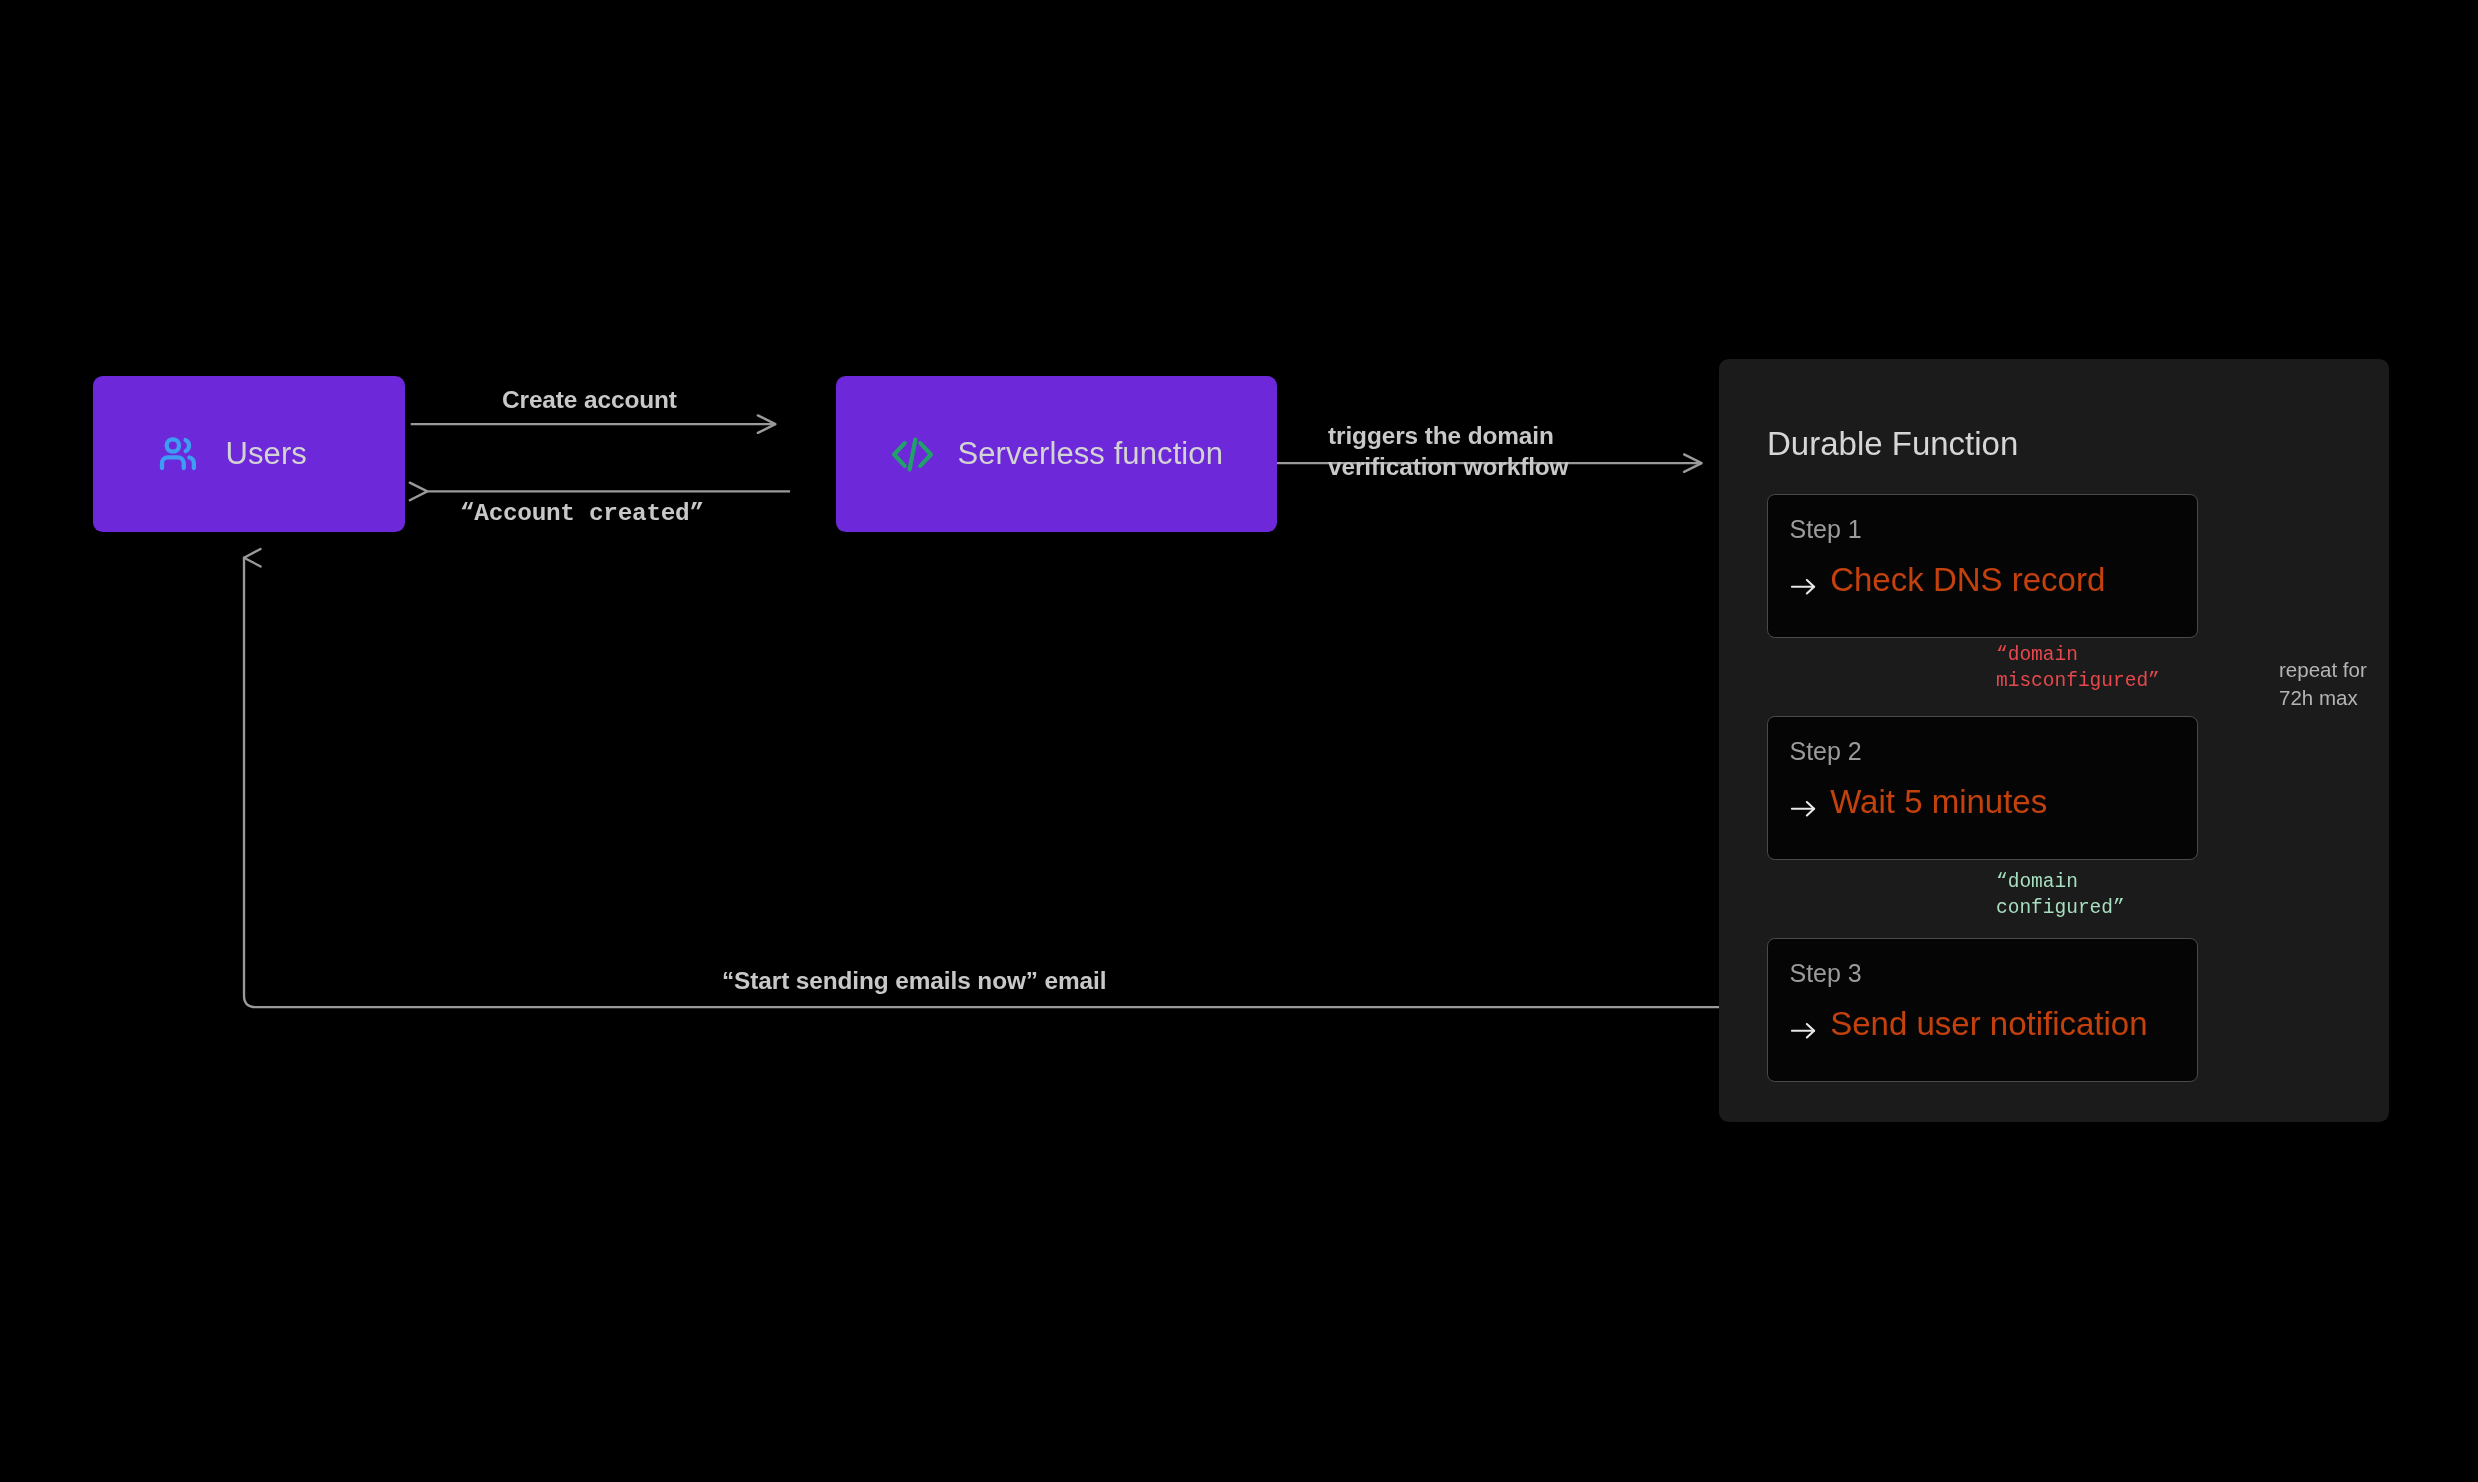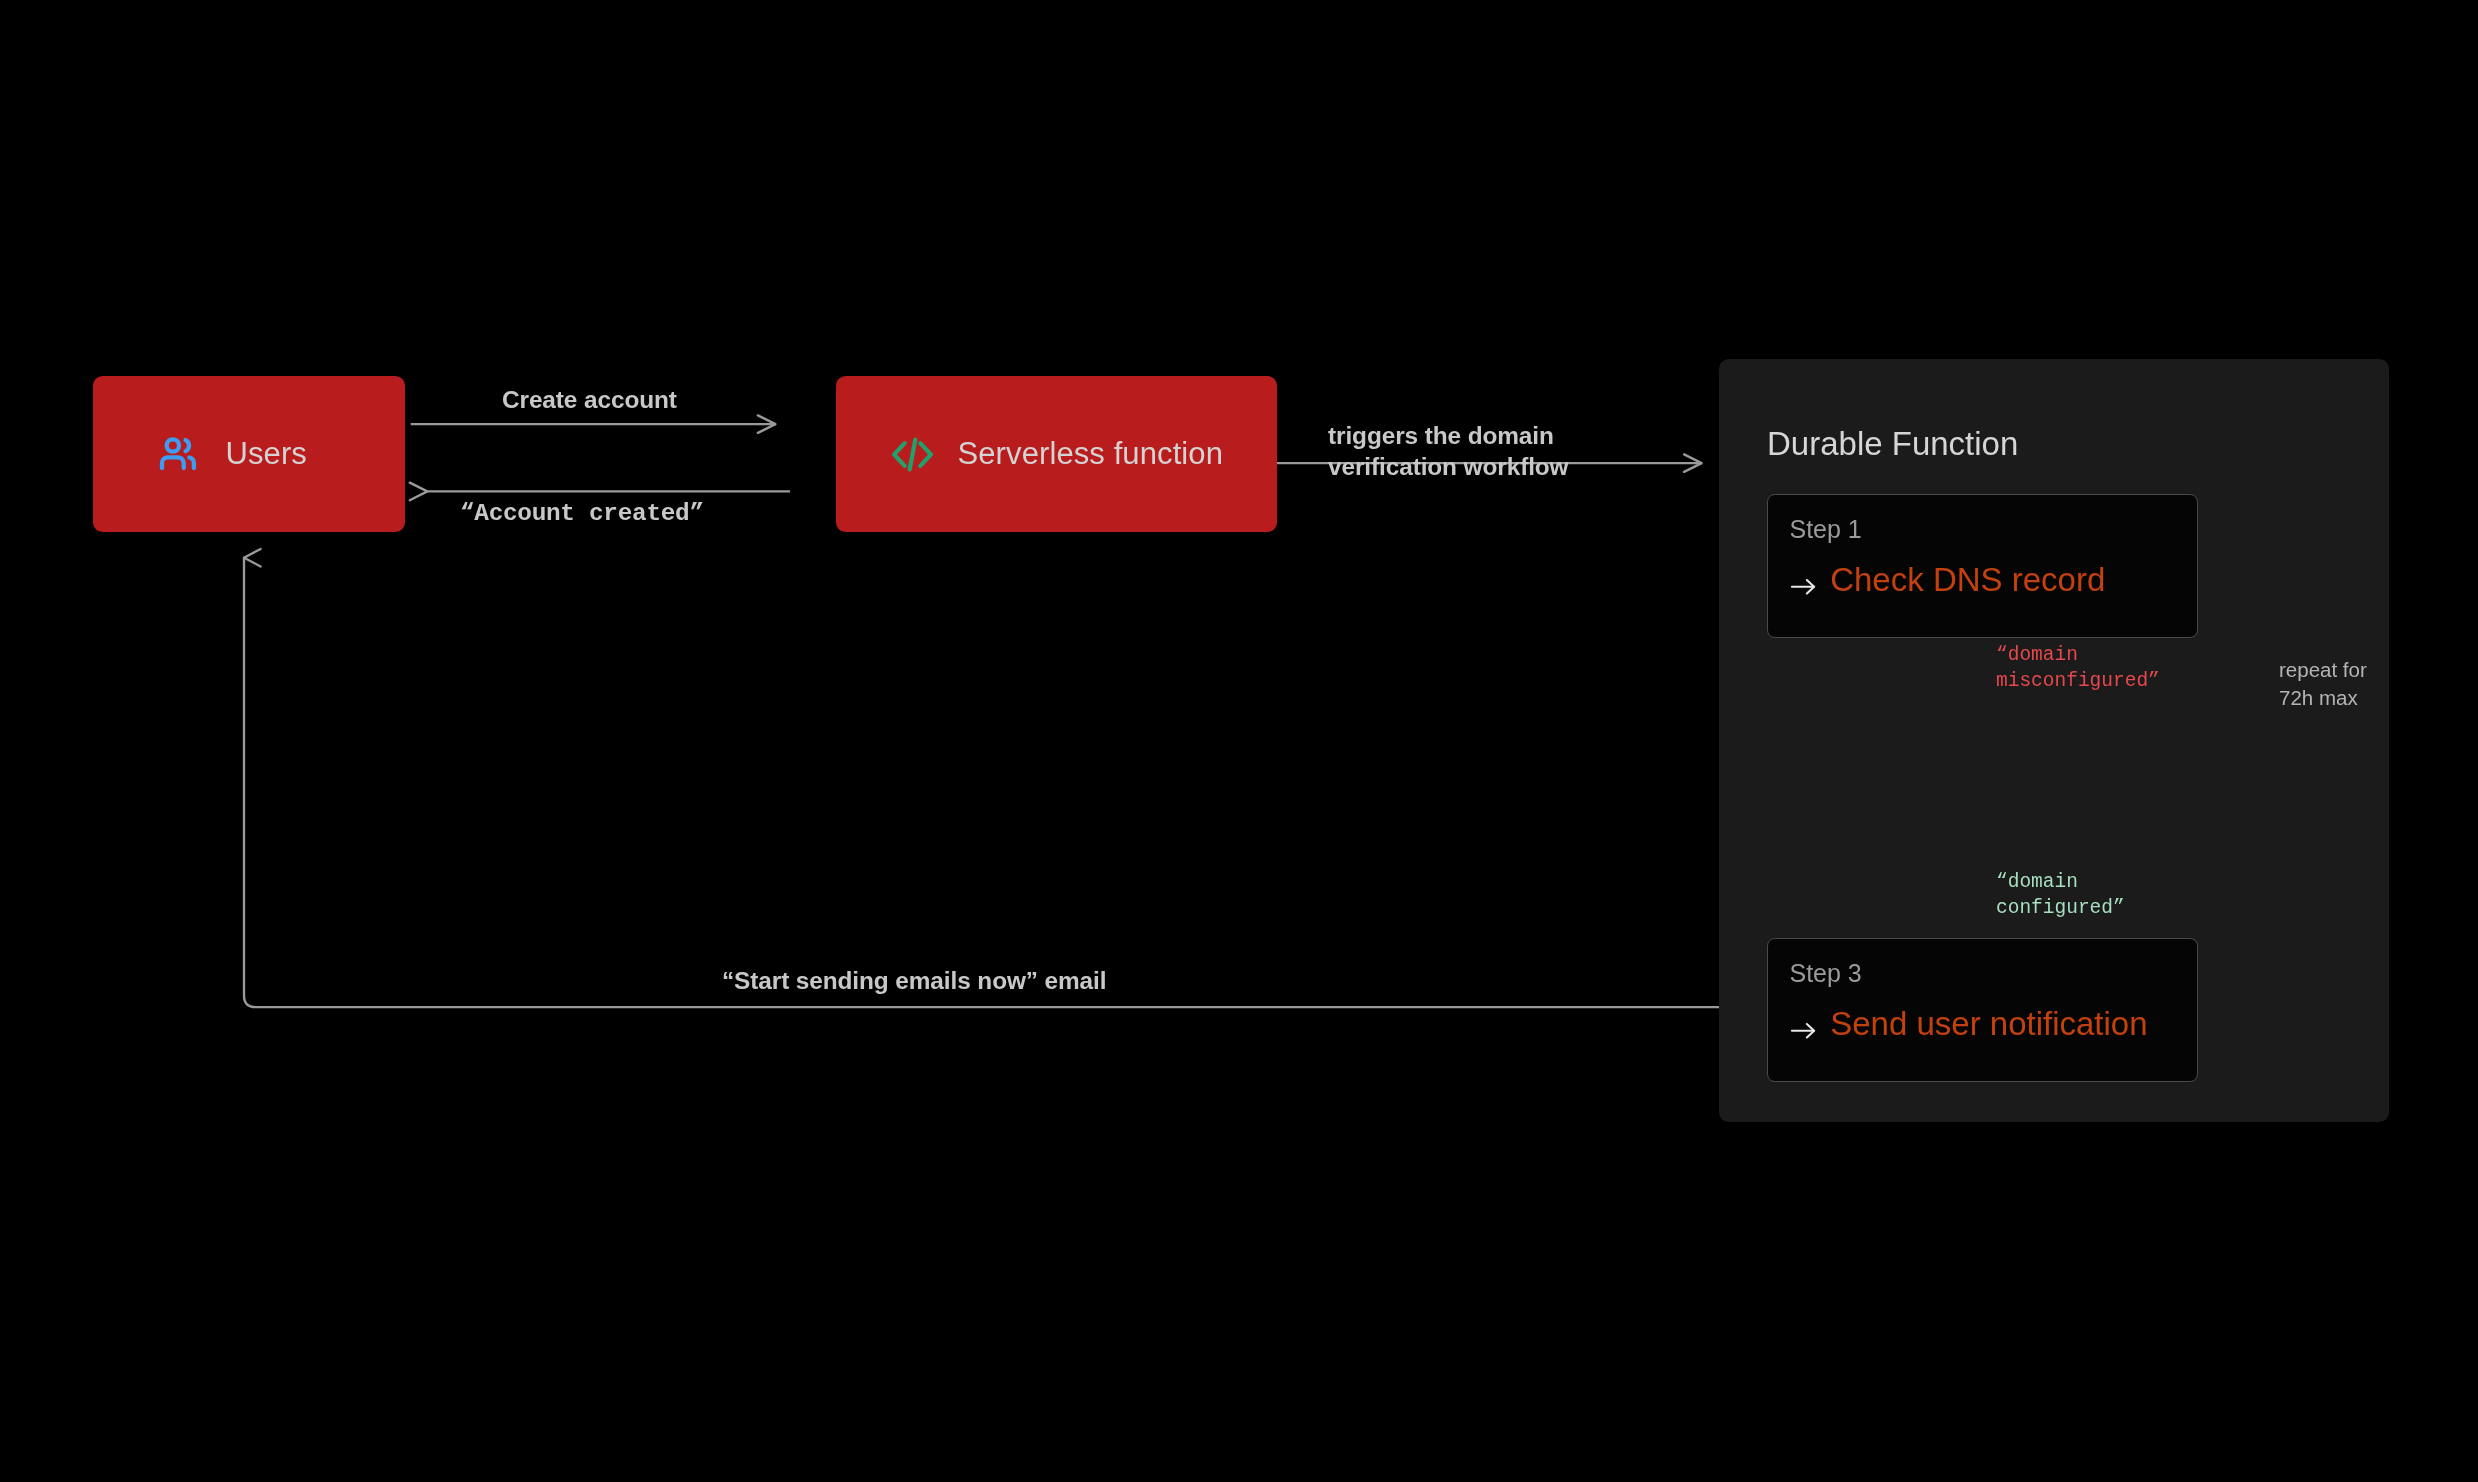--- a/index.html
+++ b/index.html
@@ -26,21 +26,21 @@
     left: 0;
     top: 0;
     width: 2478px;
     height: 1482px;
     pointer-events: none;
   }
 
   
   .node-box {
     position: absolute;
-    background: #b91c1c;
+    background: #6d28d9;
     border-radius: 9.8px;
     display: flex;
     align-items: center;
     box-sizing: border-box;
   }
   #users-node {
     left: 93px;
     top: 376px;
     width: 312px;
     height: 156px;
@@ -231,20 +231,32 @@
         <span class="step-arrow">
           <svg width="27" height="19.5" viewBox="0 0 28 20" fill="none" stroke="#e8e8e8" stroke-width="2.2" stroke-linecap="round" stroke-linejoin="round">
             <path d="M2 10 H25"></path>
               <path d="M17.5 3 L25 10 L17.5 17"></path>
           </svg>
         </span>
         <span>Check DNS record</span>
       </div>
     </div>
 
+    <div class="step-card" id="step-2">
+      <div class="step-kicker">Step 2</div>
+      <div class="step-body">
+        <span class="step-arrow">
+          <svg width="27" height="19.5" viewBox="0 0 28 20" fill="none" stroke="#e8e8e8" stroke-width="2.2" stroke-linecap="round" stroke-linejoin="round">
+            <path d="M2 10 H25"></path>
+              <path d="M17.5 3 L25 10 L17.5 17"></path>
+          </svg>
+        </span>
+        <span>Wait 5 minutes</span>
+      </div>
+    </div>
 
     <div class="step-card" id="step-3">
       <div class="step-kicker">Step 3</div>
       <div class="step-body">
         <span class="step-arrow">
           <svg width="27" height="19.5" viewBox="0 0 28 20" fill="none" stroke="#e8e8e8" stroke-width="2.2" stroke-linecap="round" stroke-linejoin="round">
             <path d="M2 10 H25"></path>
               <path d="M17.5 3 L25 10 L17.5 17"></path>
           </svg>
         </span>

